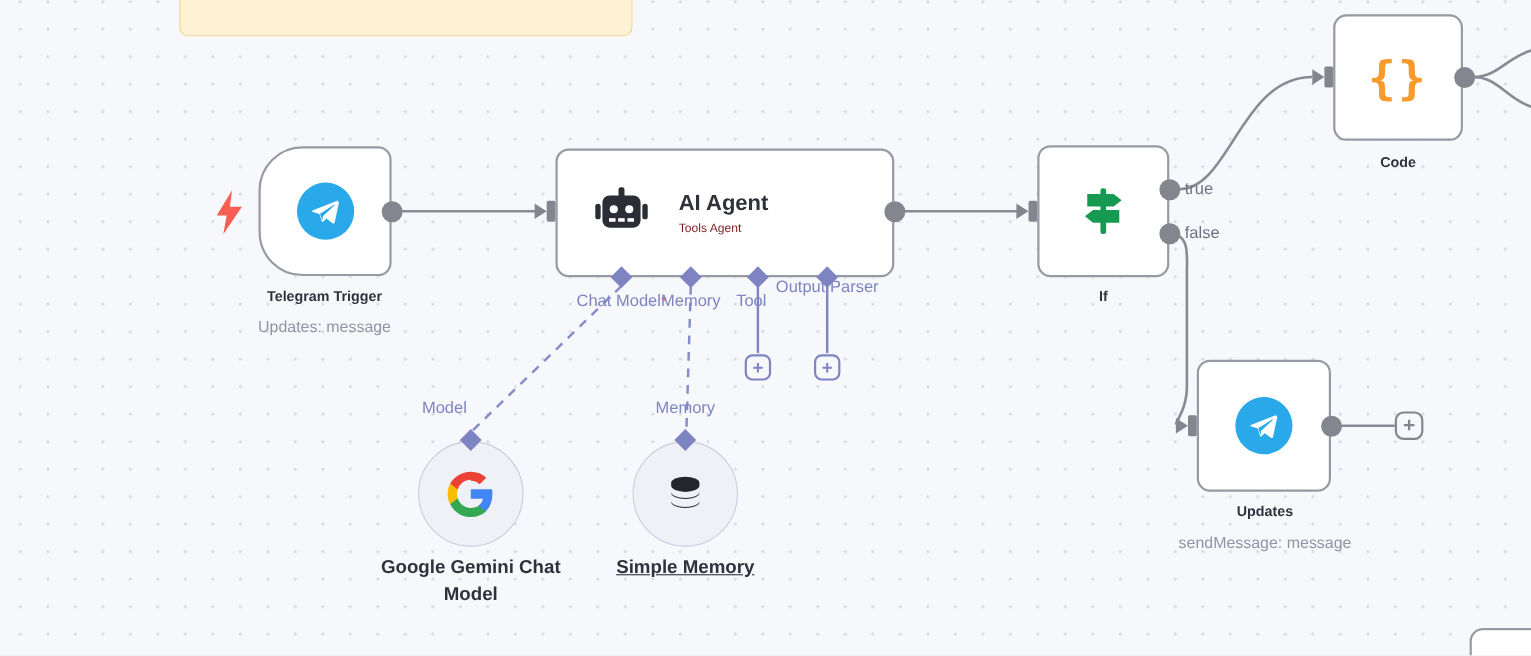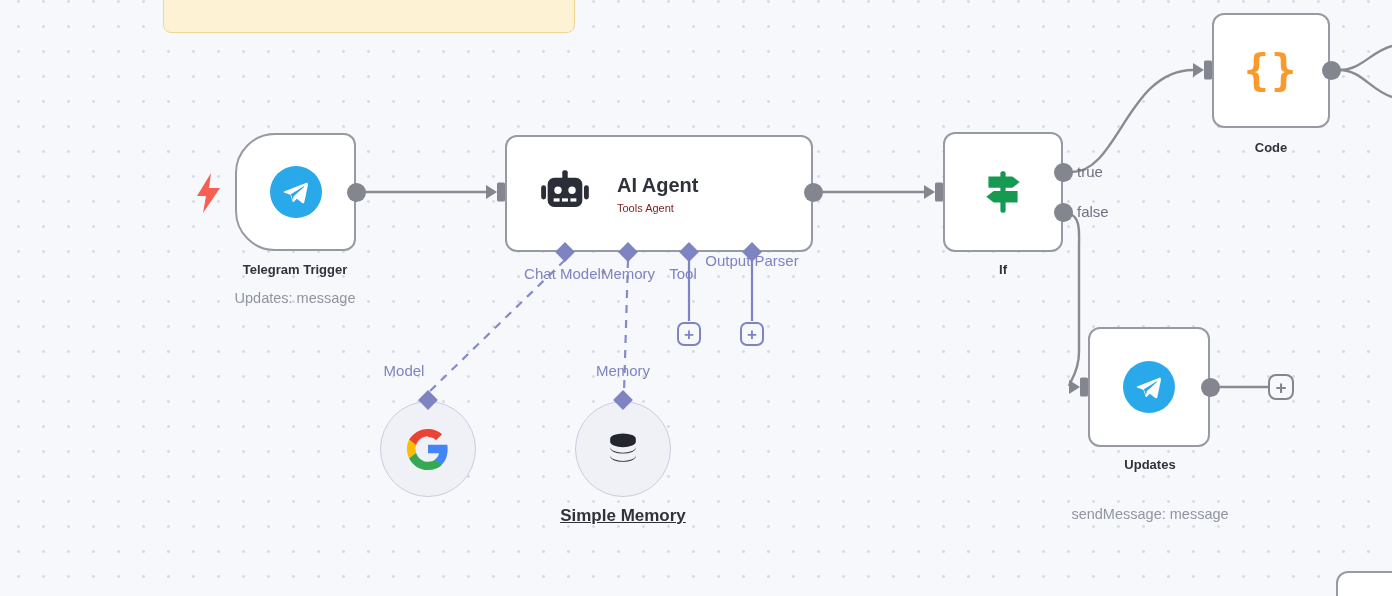--- a/index.html
+++ b/index.html
@@ -122,20 +122,21 @@
   <div class="connector-label" style="left:404px;top:362px">Model</div>
   <div class="circle-node" style="left:380px;top:401px">
     <svg width="46" height="46" viewBox="0 0 48 48">
       <path fill="#4285F4" d="M44.5 24c0-1.6-.1-3.1-.4-4.5H24v9h11.5c-.5 2.7-2 5-4.3 6.5v5.4h7c4.1-3.8 6.3-9.3 6.3-16.4z"></path>
       <path fill="#34A853" d="M24 46c5.9 0 10.9-2 14.5-5.3l-7-5.4c-2 1.3-4.5 2.1-7.5 2.1-5.8 0-10.7-3.9-12.4-9.2H4.4v5.6C8 41.1 15.4 46 24 46z"></path>
       <path fill="#FBBC05" d="M11.6 28.2c-.4-1.3-.7-2.7-.7-4.2s.2-2.9.7-4.2v-5.6H4.4C2.9 17.2 2 20.5 2 24s.9 6.8 2.4 9.8l7.2-5.6z"></path>
       <path fill="#EA4335" d="M24 11.6c3.2 0 6.1 1.1 8.4 3.3l6.3-6.3C34.9 5 29.9 3 24 3 15.4 3 8 7.9 4.4 14.2l7.2 5.6c1.7-5.3 6.6-9.2 12.4-9.2z"></path>
     </svg>
   </div>
   <div class="diamond" style="left:421px;top:393px"></div>
+  <div class="node-label wrap-label" style="left:428px;top:504px;width:200px;font-size:17px;">Google Gemini Chat Model</div>
 
   <div class="connector-label" style="left:623px;top:362px">Memory</div>
   <div class="circle-node" style="left:575px;top:401px">
     <svg width="44" height="44" viewBox="0 0 48 48">
       <path fill="#24262e" d="M10 13a14 6 0 0 1 28 0v3a14 6 0 0 1 -28 0z"></path>
       <path fill="#24262e" d="M10 23a14 6 0 0 0 28 0v-1a14 6 0 0 1 -28 0z"></path>
       <path fill="#24262e" d="M10 32a14 6 0 0 0 28 0v-1a14 6 0 0 1 -28 0z"></path>
     </svg>
   </div>
   <div class="diamond" style="left:616px;top:393px"></div>
@@ -163,17 +164,17 @@
   <div class="node square" style="left:1088px;top:327px;width:122px;height:120px;">
     <div class="tg-badge">
       <svg width="30" height="30" viewBox="0 0 24 24">
           <path fill="#fff" d="M21.4 4.1 2.9 11.3c-1 .4-1 1 0 1.3l4.6 1.5 1.7 5.3c.2.6.5.7 1 .3l2.4-2.3 4.7 3.5c.6.3 1.1.1 1.3-.6l3-14.1c.2-.9-.3-1.4-1.2-1.1zM7.9 13.8l10-6.3c.5-.3.9 0 .5.4l-8.4 7.7-.3 3.3-1.8-5.1z"></path>
         </svg>
     </div>
   </div>
   <div class="endpoint-dot" style="left:1201px;top:377.5px"></div>
   <div class="plus-btn gray" style="left:1268px;top:374px;width:26px;height:26px;font-size:19px;">+</div>
   <div class="node-label" style="left:1150px;top:457px">Updates</div>
-  <div class="node-sublabel" style="left:1150px;top:506px">sendMessage: message</div>
+  <div class="node-sublabel" style="left:1150px;top:486px">sendMessage: message</div>
 
   <div class="node square" style="left:1336px;top:571px;width:90px;height:60px;"></div>
 
 </div>
 
 </body></html>

